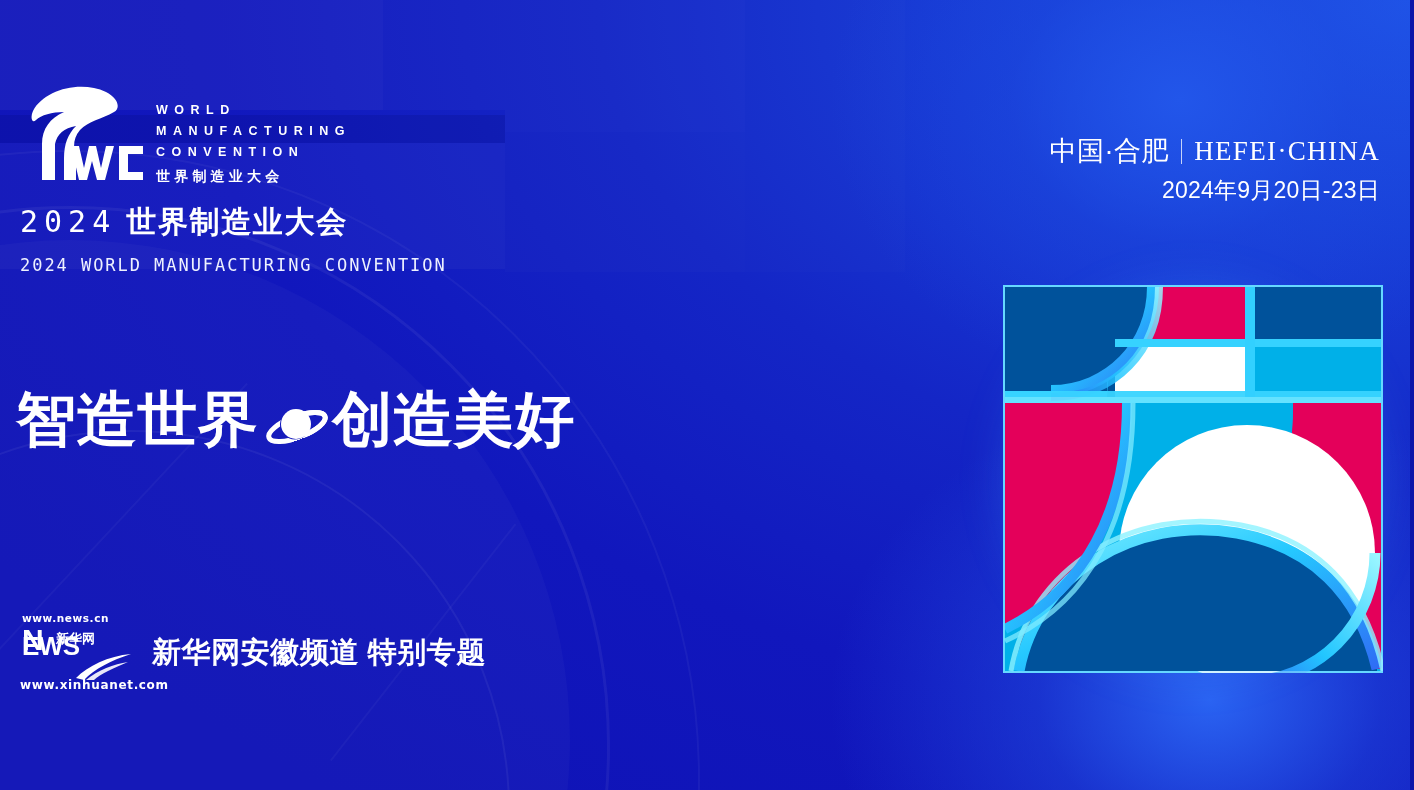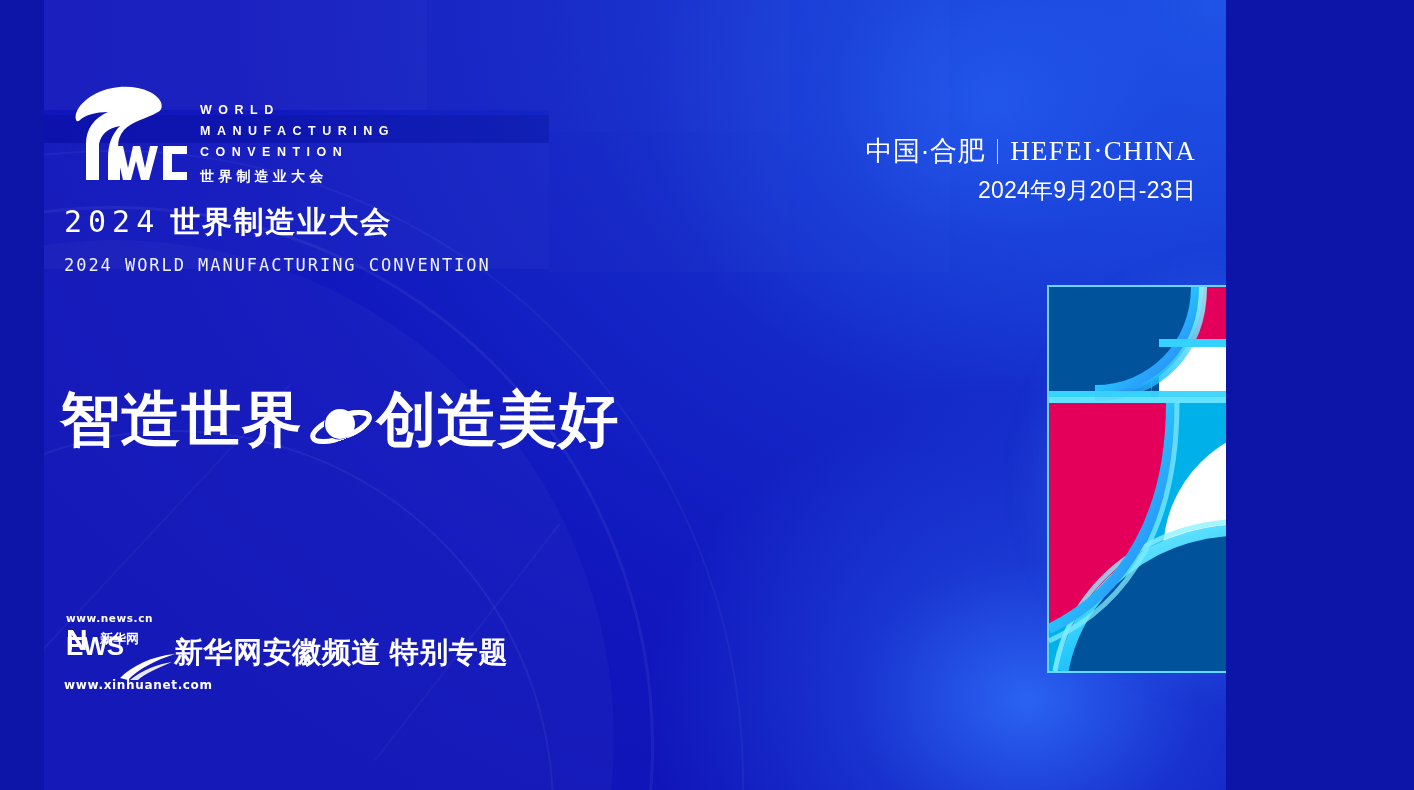--- a/index.html
+++ b/index.html
@@ -1,21 +1,20 @@
 <!DOCTYPE html>
 <html><head>
 <meta charset="utf-8">
 <style>
   html,body{margin:0;padding:0;background:#0d14a8;}
   *{box-sizing:border-box;}
   #stage{
-    position:relative;width:1182px;height:790px;overflow:hidden;
+    position:relative;width:1410px;height:790px;overflow:hidden;
     font-family:"Liberation Sans","DejaVu Sans",sans-serif;
     background:#8b5cf6;
-    margin-left:44px;
   }
   
   .bg-base{position:absolute;inset:0;
     background:
       radial-gradient(120% 130% at 100% 0%, #1f55e8 0%, #1840d8 22%, #1426c6 48%, #1117bd 72%, #0f13b6 100%);
   }
   .bg-glow-br{position:absolute;right:-180px;bottom:-220px;width:760px;height:620px;
     background:radial-gradient(closest-side,#2a63f2 0%,rgba(35,85,230,.45) 45%,rgba(20,35,200,0) 100%);
   }
   .bg-glow-tr{position:absolute;right:-120px;top:-200px;width:700px;height:600px;
@@ -55,21 +54,21 @@
   
   .slogan-wrap{position:absolute;left:16px;top:368px;}
   .slogan{color:#fff;font-size:60px;line-height:104px;font-weight:700;letter-spacing:.01em;white-space:nowrap;
     display:flex;align-items:center;}
   .slogan .part{display:inline-block;}
   .planet{display:inline-block;width:66px;height:66px;position:relative;margin:0 2px 0 6px;flex:0 0 auto;}
   .slogan-en{color:#e9ecff;font-size:31px;line-height:40px;letter-spacing:.085em;margin-top:6px;white-space:nowrap;
     font-family:"DejaVu Sans Mono","Liberation Mono",monospace;font-weight:400;}
 
   
-  .xh{position:absolute;left:20px;top:612px;display:flex;align-items:center;}
+  .xh{position:absolute;left:20px;top:612px;display:flex;align-items:center;gap:22px;}
   .xh-logo{width:110px;height:80px;position:relative;flex:0 0 auto;}
   .xh-url{color:#fff;font-size:10.5px;letter-spacing:.055em;font-family:"DejaVu Sans","Liberation Sans",sans-serif;
     font-weight:700;white-space:nowrap;}
   .xh-url.top{position:absolute;left:2px;top:0;}
   .xh-url.bot{position:absolute;left:0;bottom:0;font-size:12px;}
   .xh-core{position:absolute;left:0;top:14px;width:110px;height:50px;}
   .xh-N{position:absolute;left:2px;top:0;color:#fff;font-weight:700;font-size:30px;line-height:28px;
     font-family:"Liberation Sans","DejaVu Sans",sans-serif;}
   .xh-E{position:absolute;left:2px;top:8px;color:#fff;font-weight:700;font-size:26px;line-height:24px;
     letter-spacing:-.02em;font-family:"Liberation Sans","DejaVu Sans",sans-serif;}

